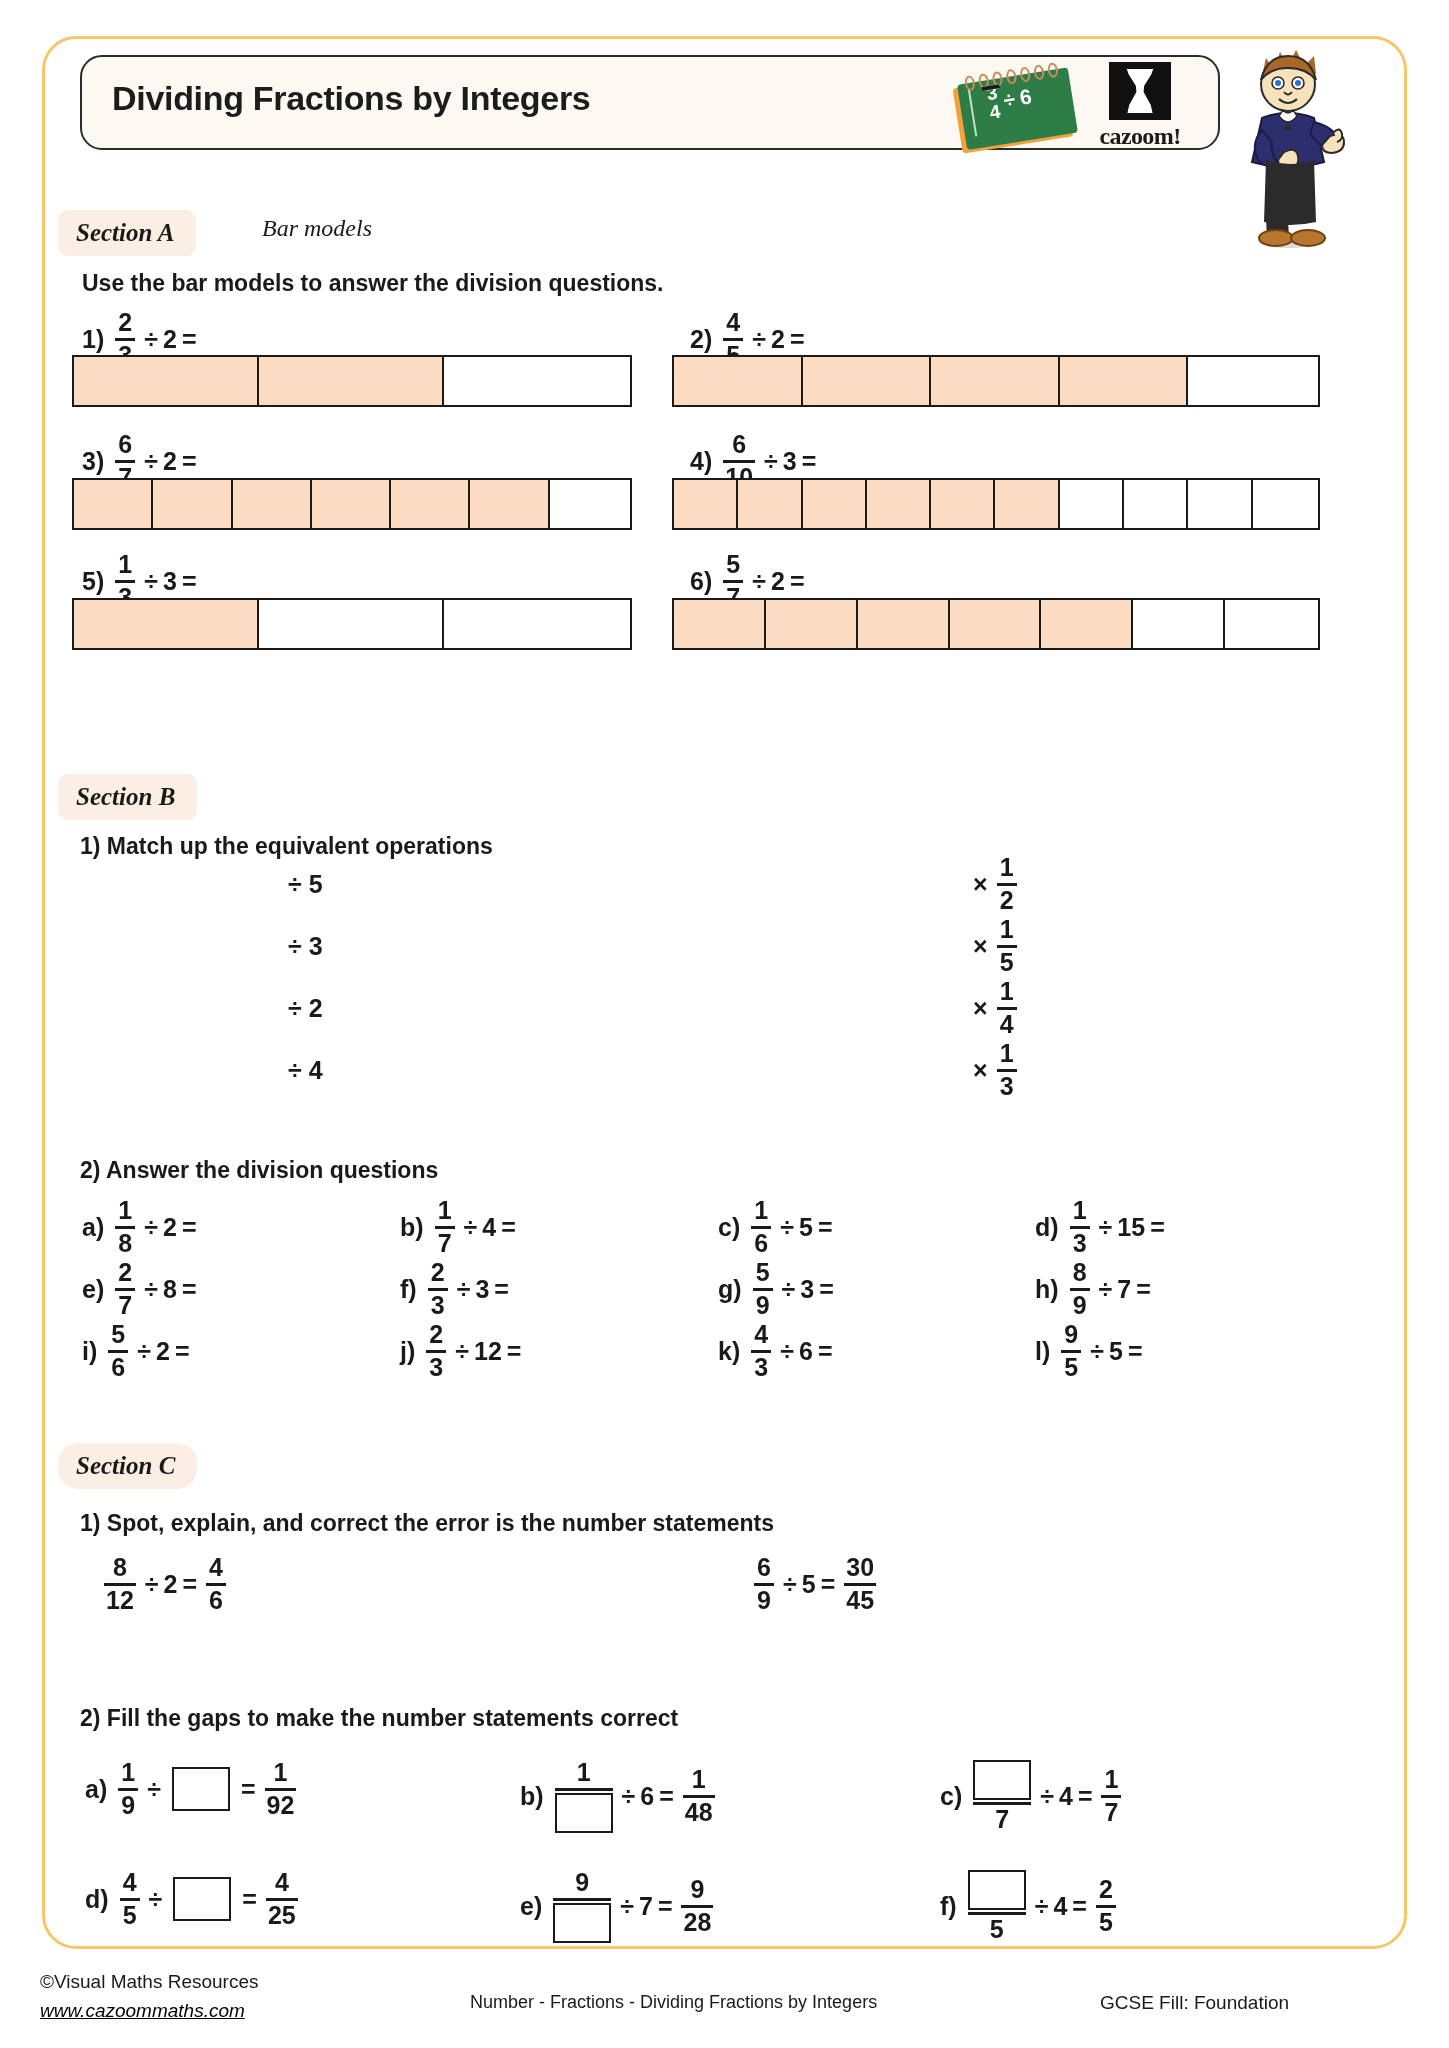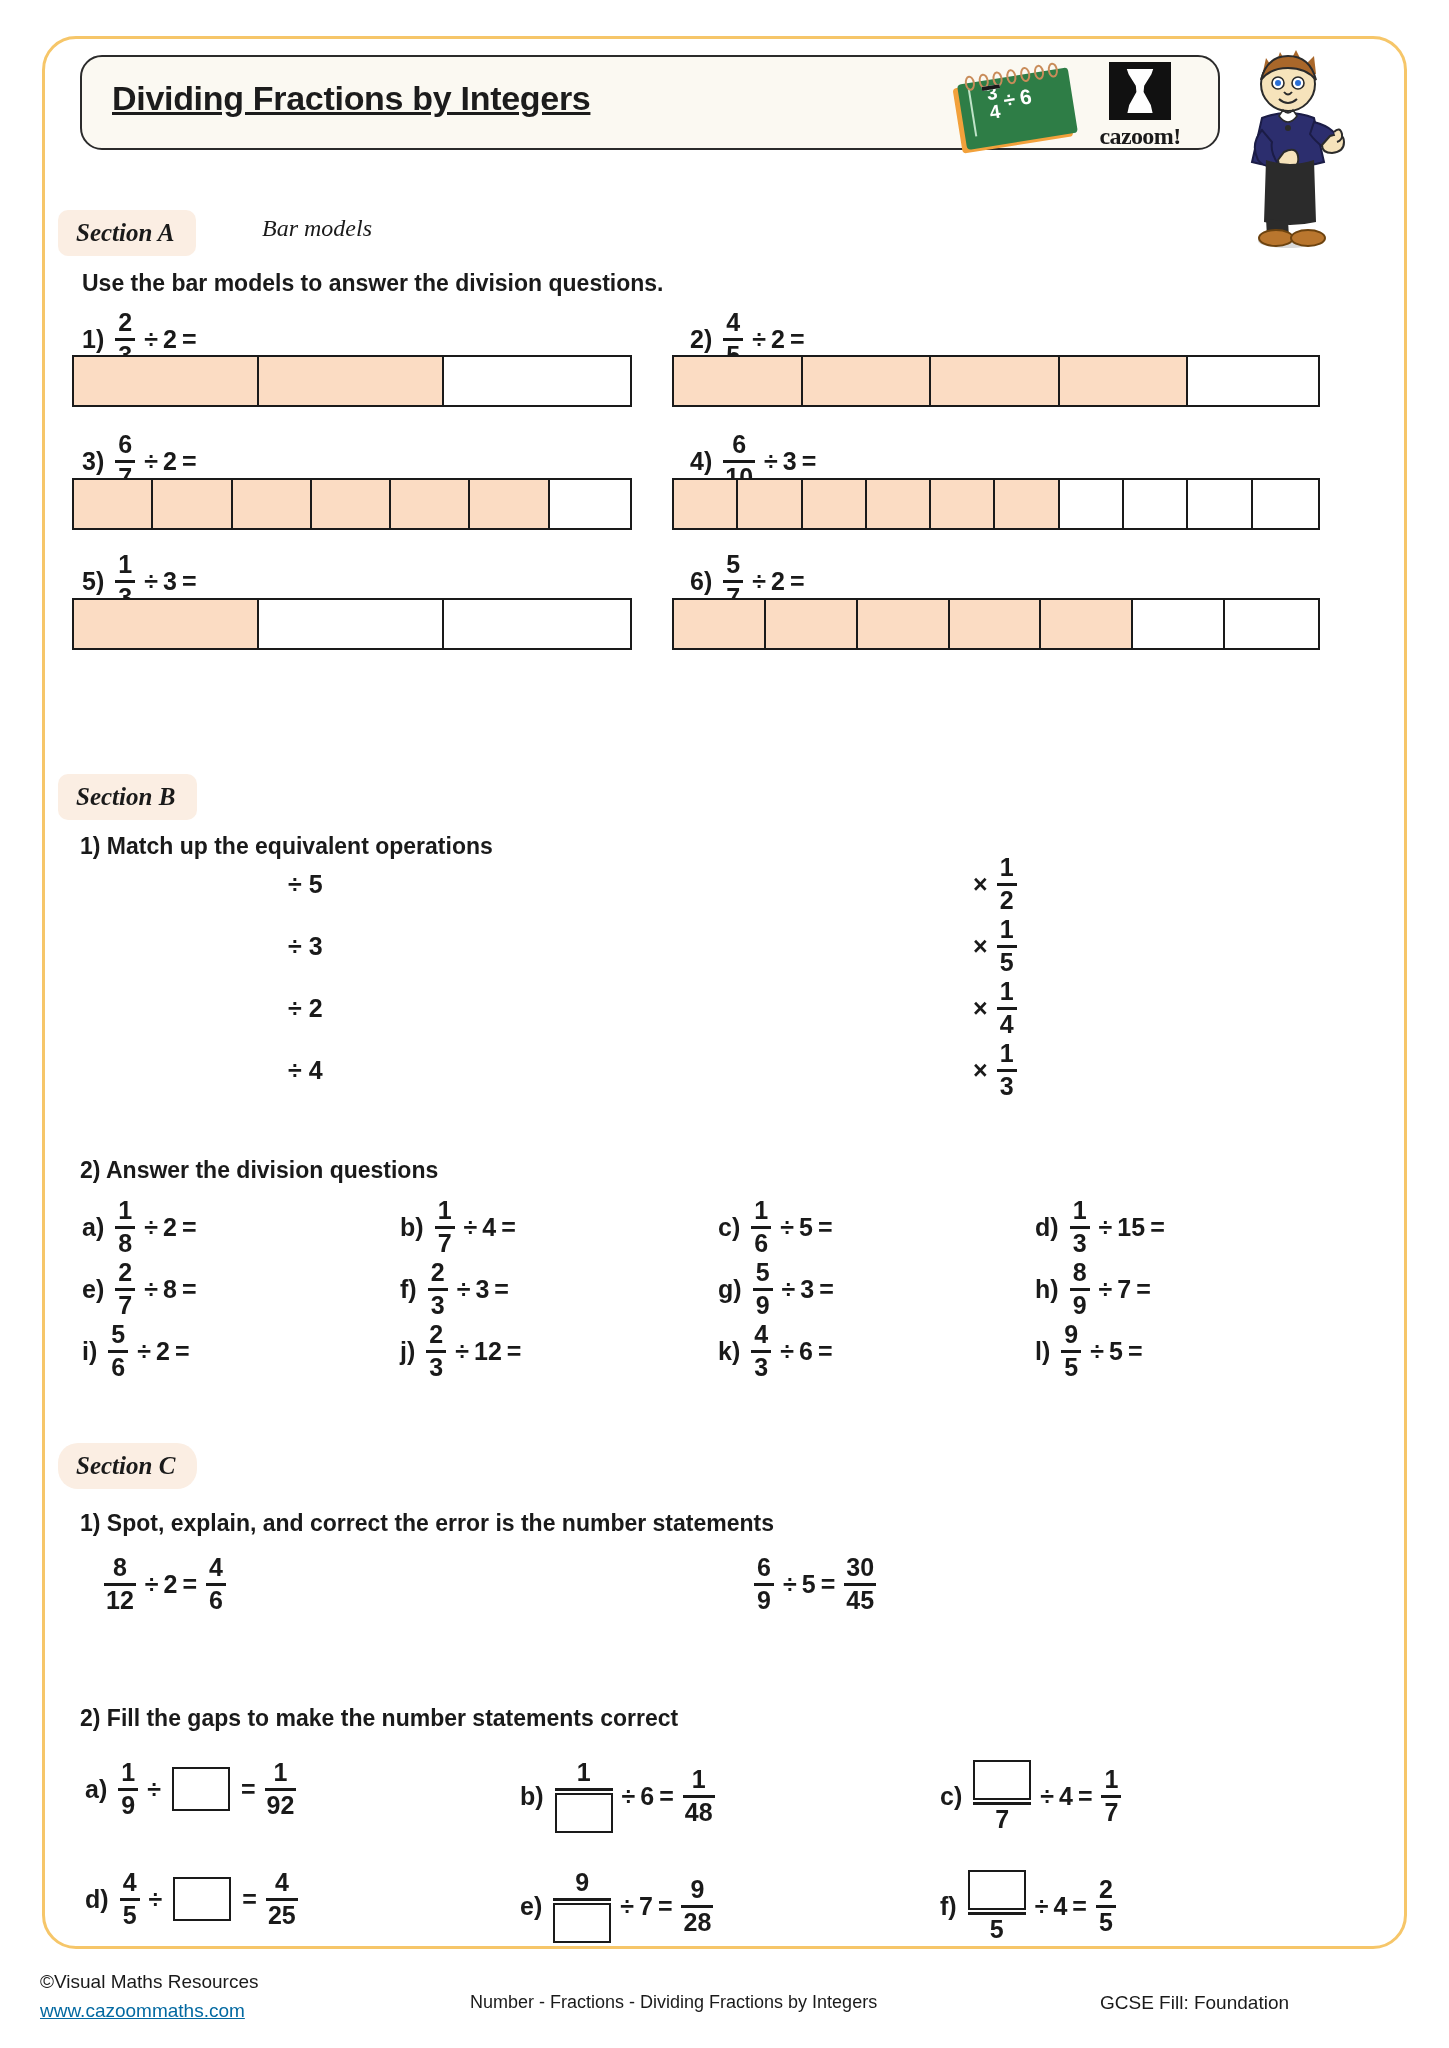--- a/index.html
+++ b/index.html
@@ -25,21 +25,20 @@
     position:absolute; left:80px; top:55px;
     width:1140px; height:95px;
     background:#fbf9f2;
     border:2px solid #2b2b2b;
     border-radius:22px;
   }
   .title-text {
     position:absolute; left:30px; top:22px;
     font-size:34px; font-weight:bold; letter-spacing:-0.3px;
     color:#1c1c1c;
-    text-decoration:underline;
   }
   
   .notepad {
     position:absolute; left:955px; top:68px;
     width:120px; height:76px;
     transform:rotate(-9deg);
   }
   .notepad .pad {
     position:absolute; left:6px; top:8px; width:112px; height:66px;
     background:#2e7d46; border-radius:4px;
@@ -108,21 +107,21 @@
   
   .bar { position:absolute; display:flex; border:2.5px solid #1a1a1a; background:#fff; height:52px; }
   .bar .cell { border-right:2.5px solid #1a1a1a; height:100%; }
   .bar .cell:last-child { border-right:none; }
   .bar .cell.fill { background:#fbdcc3; }
   
   .match-item { position:absolute; font-size:25px; font-weight:bold; display:flex; align-items:center; }
   
   .footer { position:absolute; left:0; top:1968px; width:1449px; height:80px; }
   .f-left { position:absolute; left:40px; top:0px; font-size:19px; line-height:1.5; }
-  .f-left a { color:#0369a1; text-decoration:underline; display:block; }
+  .f-left a { color:#000000; text-decoration:underline; display:block;font-style:italic; }
   .f-mid { position:absolute; left:470px; top:24px; font-size:18px; }
   .f-right { position:absolute; left:1100px; top:24px; font-size:19px; }
 </style>
 </head>
 <body>
 
 <div class="page-frame"></div>
 
 <div class="title-bar">
   <div class="title-text">Dividing Fractions by Integers</div>

